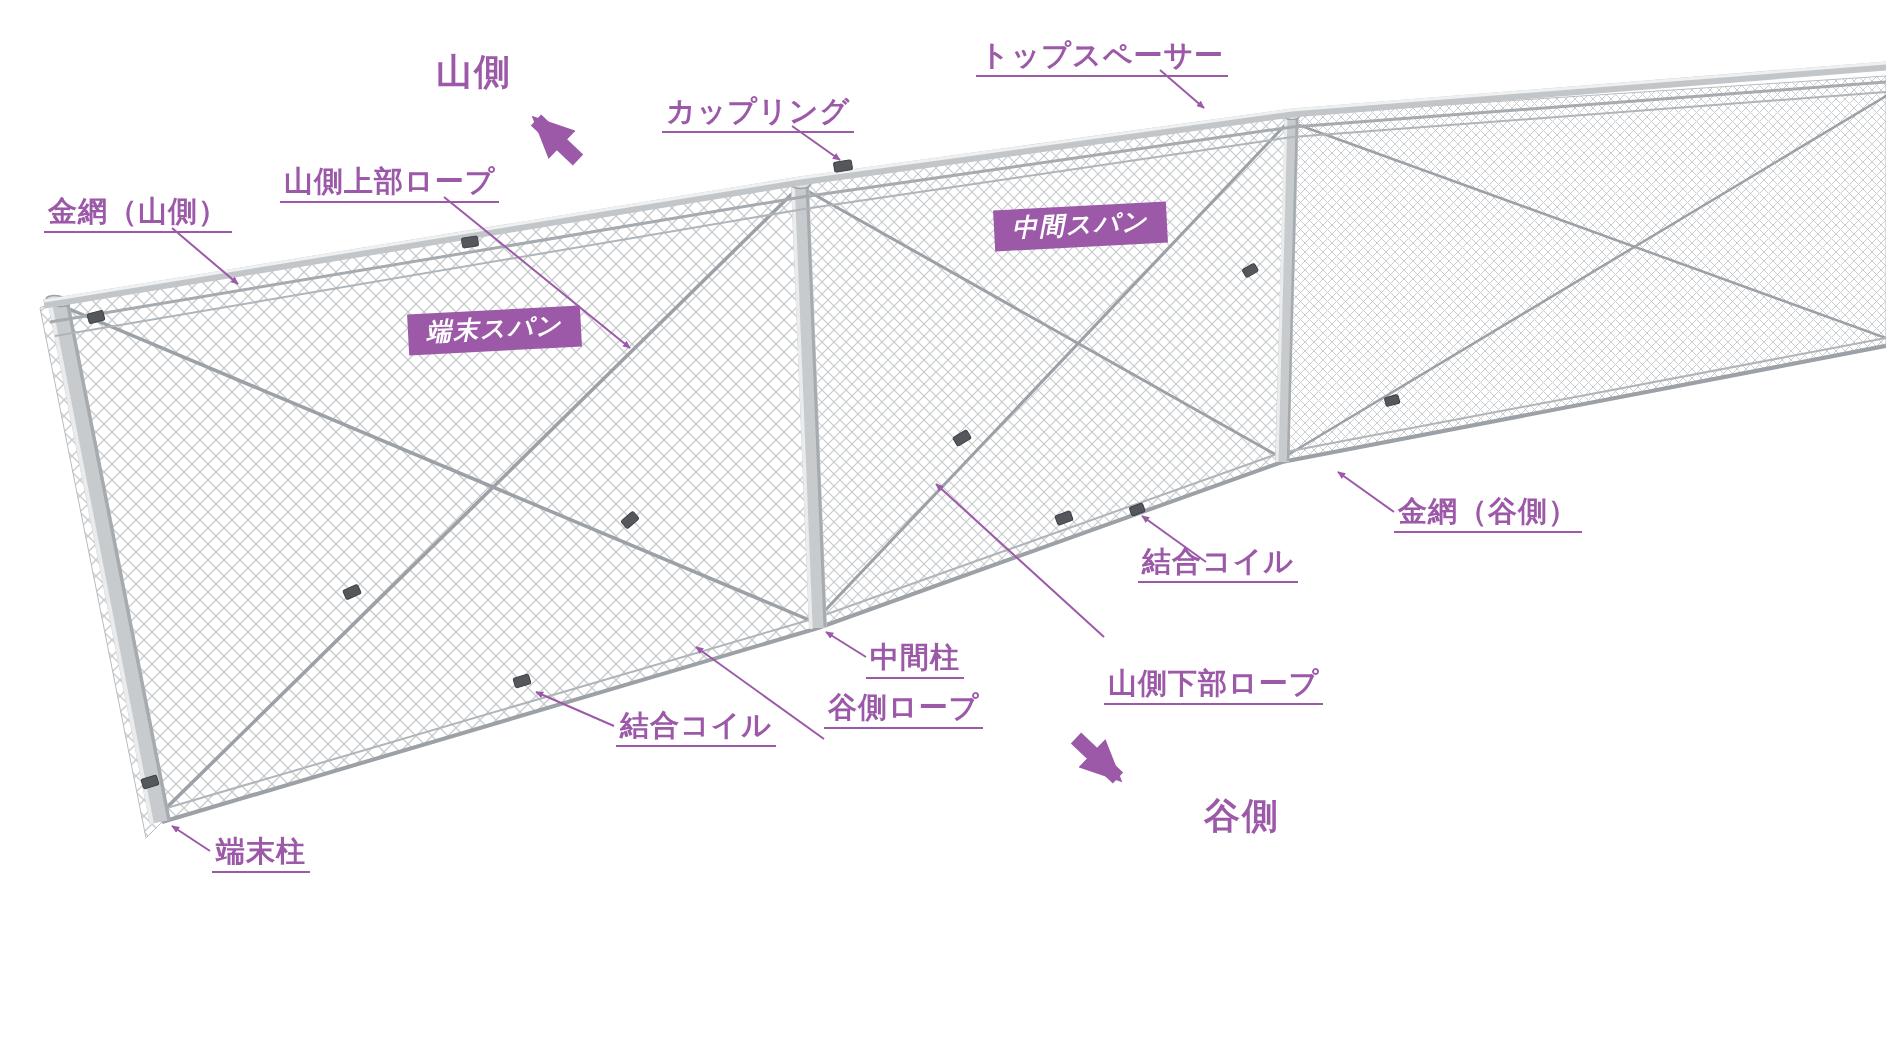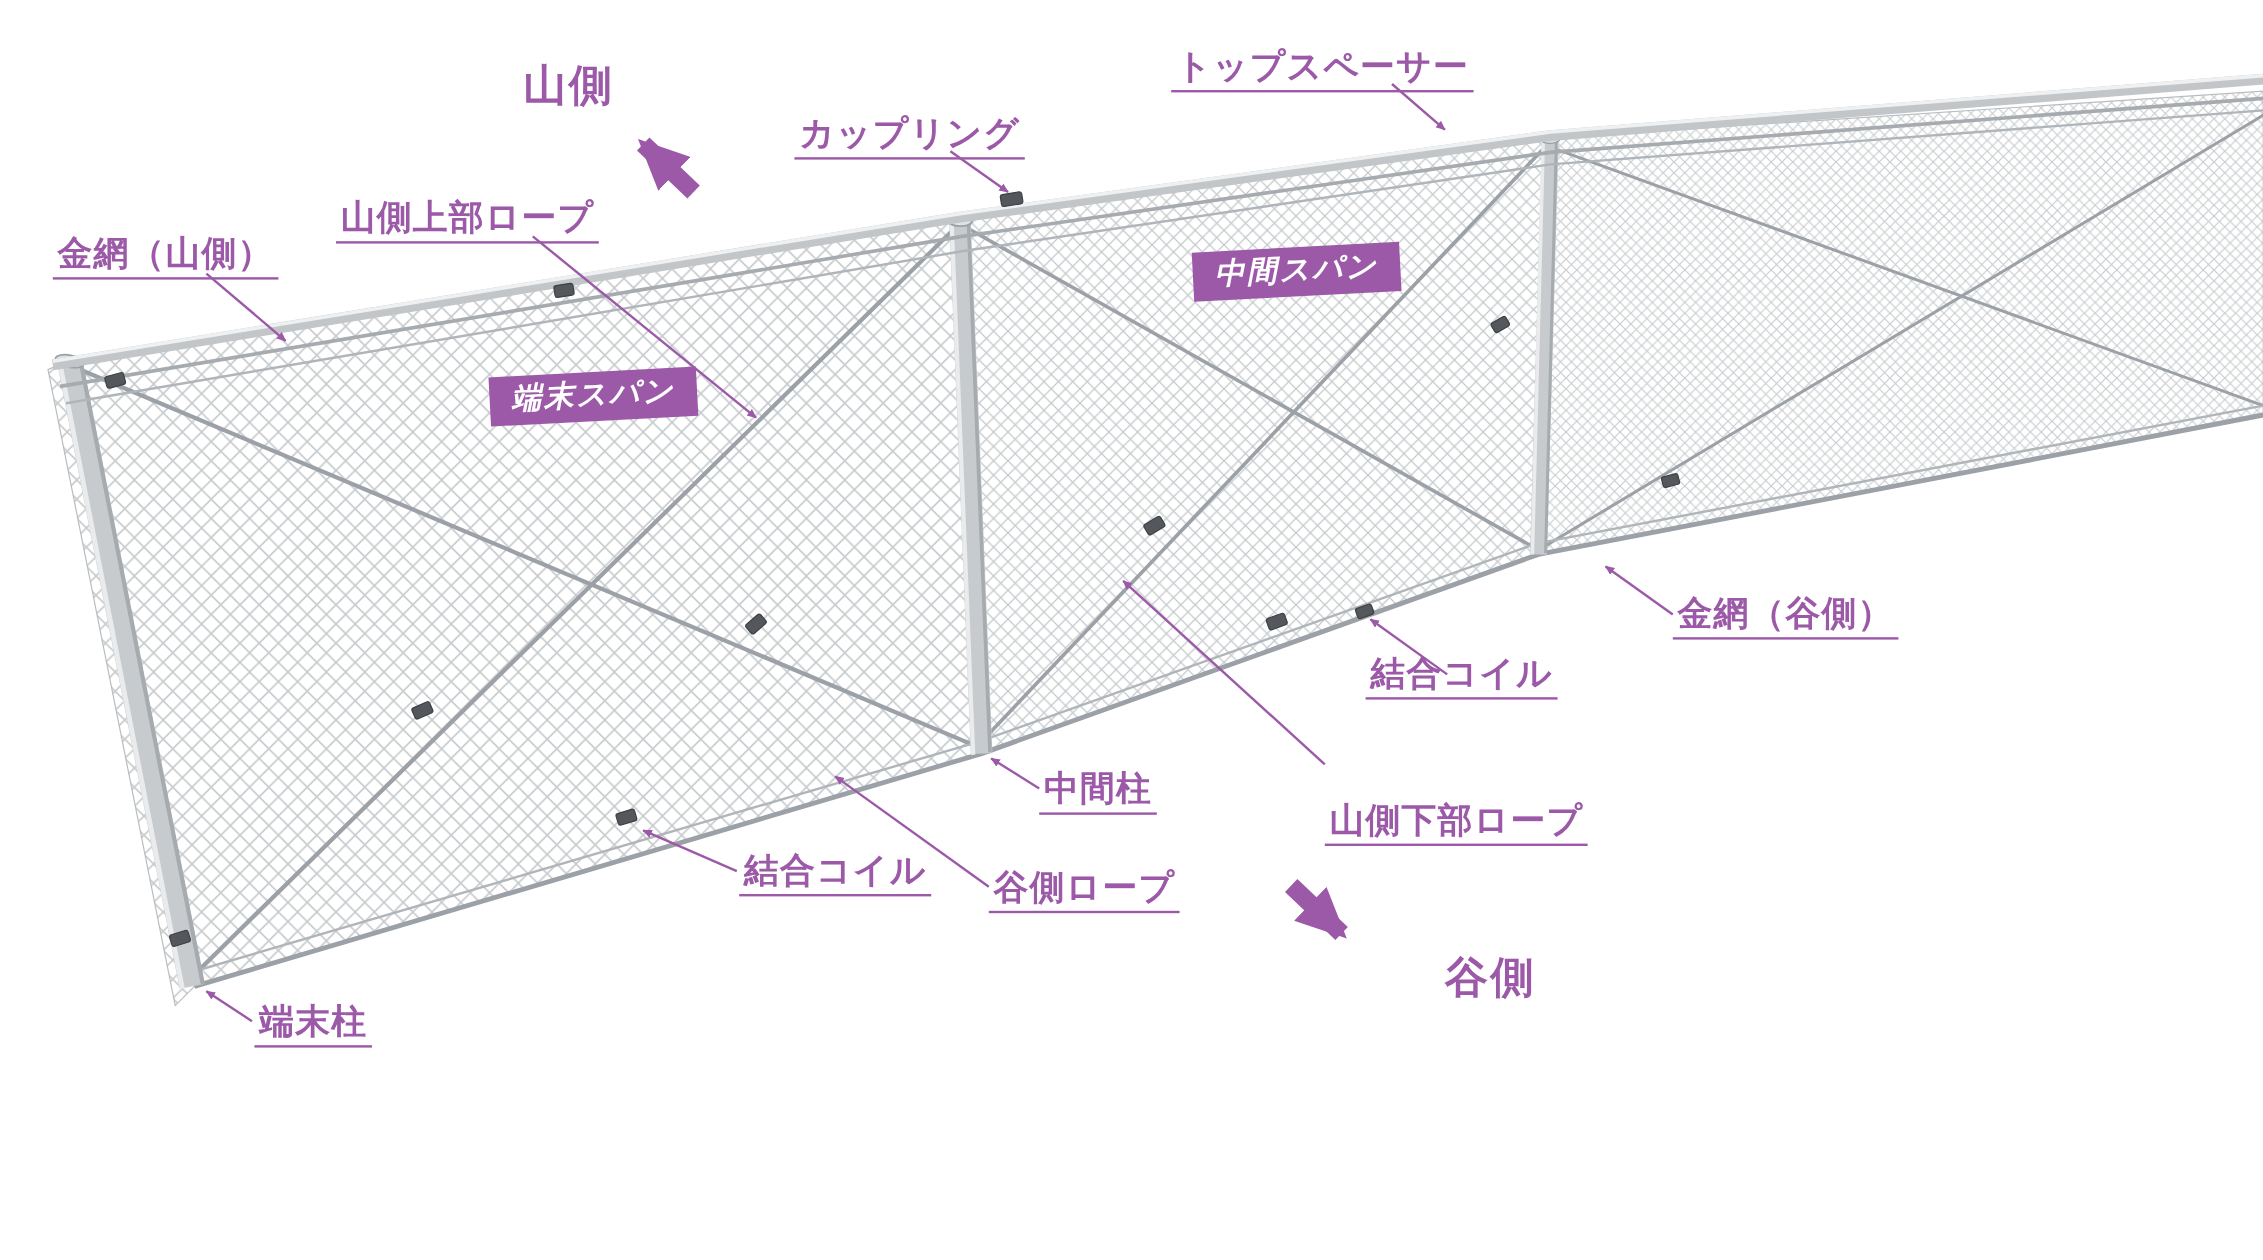--- a/index.html
+++ b/index.html
@@ -160,17 +160,17 @@
   <div class="badge rot-badge" style="left:994px;top:206px;">中間スパン</div>
 
   <div class="lbl" style="left:976px;top:40px;">トップスペーサー</div>
   <div class="lbl" style="left:662px;top:96px;">カップリング</div>
   <div class="lbl" style="left:264px;top:166px;margin-left:16px;">山側上部ロープ</div>
   <div class="lbl" style="left:44px;top:196px;">金網（山側）</div>
   <div class="lbl" style="left:1394px;top:496px;">金網（谷側）</div>
   <div class="lbl" style="left:1138px;top:546px;">結合コイル</div>
   <div class="lbl" style="left:1104px;top:620px;margin-top:48px;">山側下部ロープ</div>
   <div class="lbl" style="left:866px;top:642px;">中間柱</div>
-  <div class="lbl" style="left:824px;top:724px;">谷側ロープ</div>
+  <div class="lbl" style="left:824px;top:692px;">谷側ロープ</div>
   <div class="lbl" style="left:616px;top:710px;">結合コイル</div>
   <div class="lbl" style="left:212px;top:836px;">端末柱</div>
 
 </div>
 
 </body></html>

